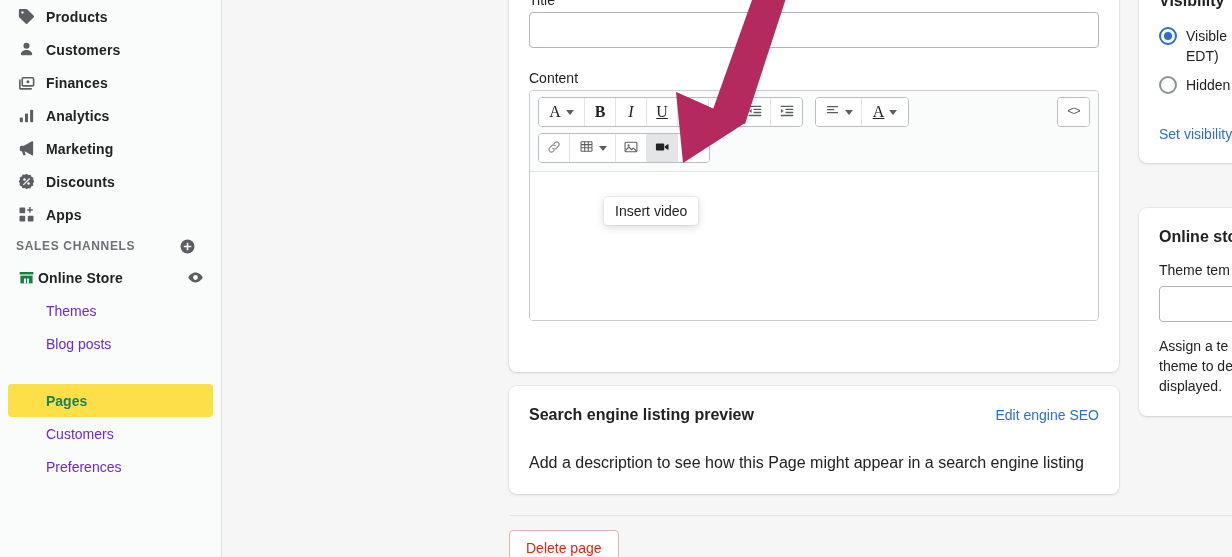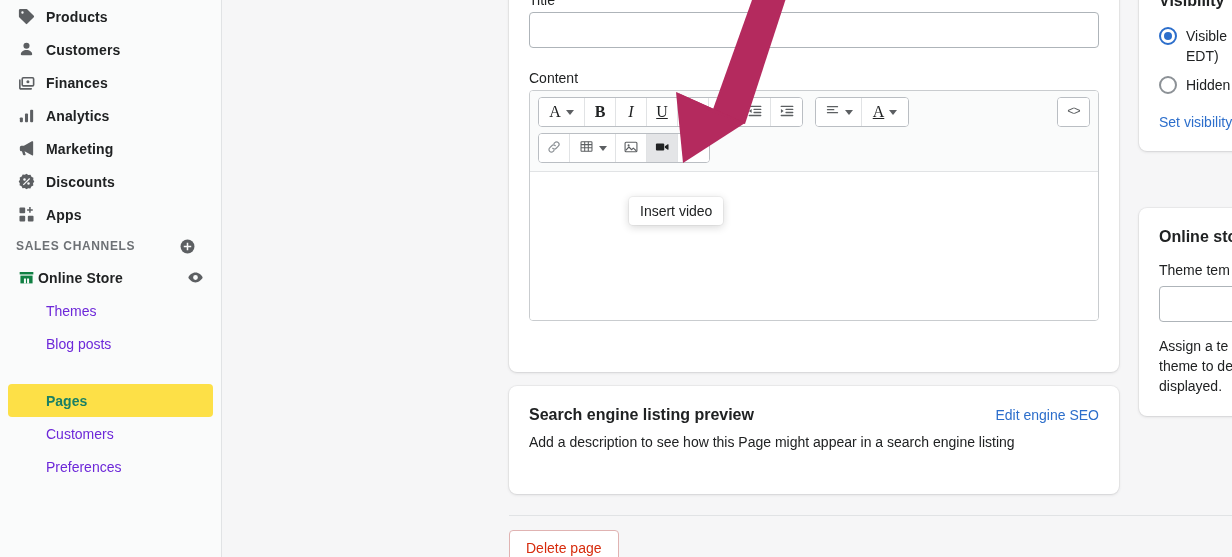--- a/index.html
+++ b/index.html
@@ -234,21 +234,21 @@
   .glyph-code { font-family: "Liberation Mono", monospace; font-size: 12px; color: #5c5f62; letter-spacing: -1px; }
 
   .rte-body {
     height: 148px;
     background: #fff;
   }
 
   
   .tooltip {
     position: absolute;
-    left: 629px;
+    left: 604px;
     top: 197px;
     background: #ffffff;
     border-radius: 4px;
     padding: 6px 11px;
     font-size: 14px;
     color: #202223;
     box-shadow: 0 0 0 1px rgba(63,63,68,0.05), 0 2px 8px rgba(23,24,24,0.18);
     white-space: nowrap;
     z-index: 40;
   }
@@ -271,22 +271,22 @@
     font-weight: 600;
     color: #202223;
   }
   .link {
     font-size: 14px;
     color: #2c6ecb;
     cursor: pointer;
     text-decoration: none;
   }
   .seo-desc {
-    margin-top: 10px;
-    font-size: 14px;
+    margin-top: 30px;
+    font-size: 16px;
     color: #202223;
   }
 
   
   .divider {
     position: absolute;
     left: 286px;
     top: 515px;
     width: 945px;
     height: 1px;
@@ -363,21 +363,21 @@
     width: 8px; height: 8px;
     border-radius: 50%;
     background: #2c6ecb;
   }
   .radio-label {
     font-size: 14px;
     color: #202223;
     line-height: 20px;
   }
 
-  .vis-link { display: inline-block; margin-top: 10px; }
+  .vis-link { display: inline-block; margin-top: 22px; }
 
   .store-card {
     position: absolute;
     left: 0; top: 208px;
     width: 310px;
     padding: 20px;
     background: #fff;
     border-radius: 8px;
     box-shadow: 0 0 0 1px rgba(63,63,68,0.05), 0 1px 3px 0 rgba(63,63,68,0.15);
   }

